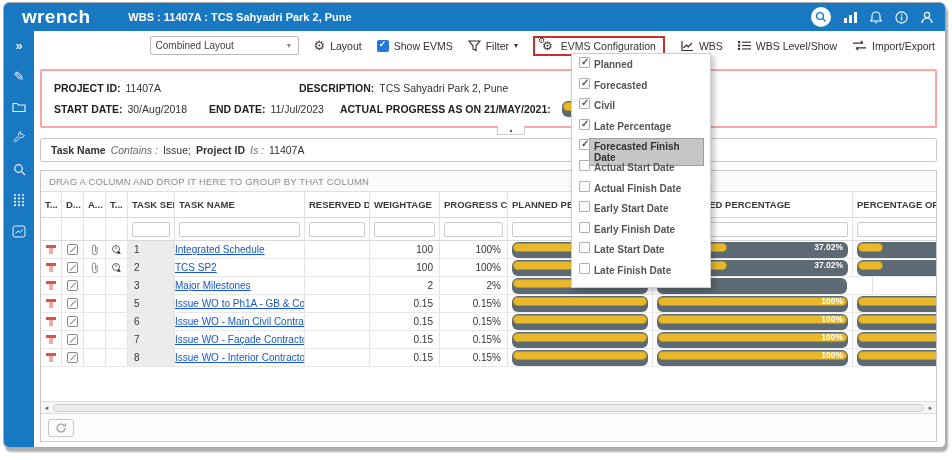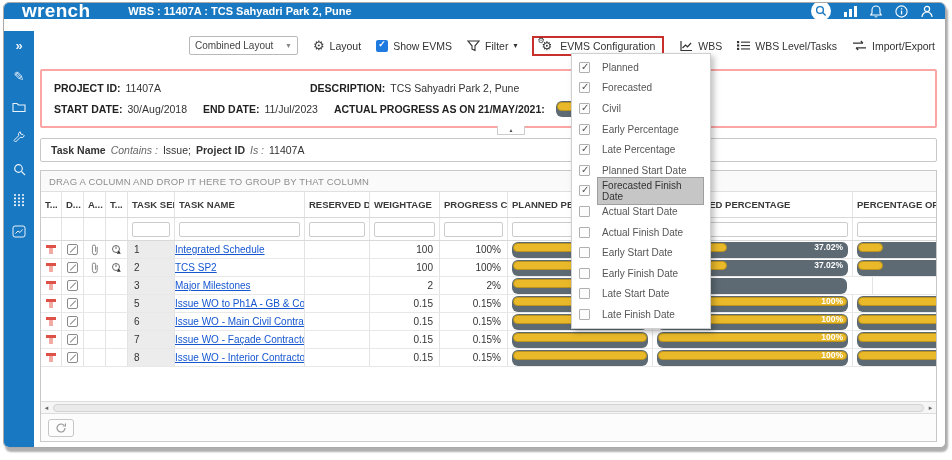--- a/index.html
+++ b/index.html
@@ -1,50 +1,50 @@
 <!DOCTYPE html>
 <html><head>
 <meta charset="utf-8">
 <style>
   * { margin:0; padding:0; box-sizing:border-box; }
   html,body { width:952px; height:460px; background:#fff; font-family:"Liberation Sans", sans-serif; overflow:hidden; }
   .window { position:absolute; left:3px; top:2px; width:943px; height:446px; background:#fff;
             border:1px solid #a9a9a9; border-radius:6px; overflow:hidden;
             box-shadow:2px 4px 2px rgba(110,110,110,.55); }
   
-  .topbar { position:absolute; top:0; left:0; right:0; height:16px; background:#1878c2;
+  .topbar { position:absolute; top:0; left:0; right:0; height:28px; background:#1878c2;
             display:flex; align-items:center; color:#fff; }
   .logo { margin-left:18px; font-size:19px; font-weight:bold; letter-spacing:.3px; }
   .wbs-title { margin-left:38px; font-size:11px; font-weight:bold; }
   .top-icons { margin-left:auto; margin-right:12px; display:flex; align-items:center; gap:13px; }
   .search-circle { width:20px; height:20px; border-radius:50%; background:#fff; display:flex; align-items:center; justify-content:center; }
   
   .sidebar { position:absolute; top:28px; left:0; width:30px; bottom:0; background:#1878c2;
              display:flex; flex-direction:column; align-items:center; padding-top:5px; gap:13px; color:#eaf2f9; }
   .sb-ic { height:18px; display:flex; align-items:center; justify-content:center; font-size:13px; cursor:pointer; }
   
   .main { position:absolute; left:30px; top:28px; right:0; bottom:0; background:#fff; overflow:hidden; }
   .toolbar { height:26px; display:flex; align-items:center; justify-content:flex-end; gap:15px;
              padding:3px 10px 0 0; font-size:10.5px; color:#333; white-space:nowrap; }
   .tb-item { display:flex; align-items:center; gap:5px; cursor:pointer; }
-  .layout-select { width:109px; height:19px; border:1px solid #b9b9b9; border-radius:2px; background:#fff;
+  .layout-select { width:149px; height:19px; border:1px solid #b9b9b9; border-radius:2px; background:#fff;
                    display:flex; align-items:center; font-size:10px; color:#444; padding:0 5px; }
   .layout-select .sel-caret { margin-left:auto; font-size:7px; color:#888; }
   .cb { width:12px; height:12px; background:#1f7ae0; border-radius:2px; position:relative; }
   .cb::after { content:"✓"; position:absolute; left:2px; top:-1px; color:#fff; font-size:9px; font-weight:bold; }
   .evms-btn { border:2px solid #c9302c; padding:2px 7px; display:flex; align-items:center; gap:5px; }
   .gearglyph { font-size:13px; color:#444; line-height:1; }
   .gears2 { position:relative; font-size:12px; color:#333; line-height:1; padding-right:3px; }
   .gears2 span { position:absolute; font-size:8px; left:-4px; top:-3px; }
   
   .panel { margin:12px 8px 0 6px; border:2px solid #fca5a5; border-radius:2px; padding:6px 12px 7px; font-size:10.5px; color:#222; position:relative; }
   .prow { display:flex; align-items:center; height:21px; }
   .plabel { font-weight:bold; color:#222; margin-right:5px; white-space:nowrap; }
   .pval { color:#333; white-space:nowrap; }
-  .desc-block { position:absolute; left:256px; display:flex;text-align:center; }
+  .desc-block { position:absolute; left:245px; display:flex;text-align:center; }
   .bar { position:relative; height:16px; background:#5d6a73; border-radius:6px; overflow:hidden; }
   .fill { position:absolute; left:1px; top:1px; height:9px; border-radius:5px; background:#e9b92a;
           border:1px solid #bb931d; min-width:13px; }
   .blabel { position:absolute; right:5px; top:0; height:11px; line-height:11px; font-size:8.5px; font-weight:bold; color:#fff; }
   .hdr-bar { width:102px; margin-left:6px; }
   .collapse-tab { position:absolute; left:455px; bottom:-9px; width:28px; height:9px; background:#fff;
                   border:1px solid #ccc; border-top:none; display:flex; align-items:center; justify-content:center;
                   font-size:5px; color:#555; }
   
   .filterbar { margin:10px 8px 0 6px; border:1px solid #c9c9c9; border-radius:2px; padding:5px 10px; font-size:10.5px; color:#333; display:flex; gap:5px; align-items:center; }
@@ -82,21 +82,21 @@
              background:#f6f6f6; display:flex; align-items:center; font-size:7px; color:#666; }
   .hs-arrow { width:11px; text-align:center; cursor:pointer; }
   .hs-thumb { flex:1; height:8px; margin:0 1px; background:#eaeaea; border:1px solid #d2d2d2; border-radius:4px; cursor:pointer; }
   .gfooter { position:absolute; left:0; right:0; bottom:0; height:28px; border-top:1px solid #ddd; background:#fcfcfc;
              display:flex; align-items:center; padding-left:7px; }
   .refresh-btn { width:26px; height:18px; border:1px solid #c7c7c7; border-radius:3px; background:#fdfdfd;
                  display:flex; align-items:center; justify-content:center; cursor:pointer; }
   
   .dropdown { position:absolute; left:567px; top:50px; width:140px; background:#fff; border:1px solid #cfcfcf;
               box-shadow:3px 3px 6px rgba(0,0,0,.25); padding:3px 0; z-index:50; }
-  .dd-item { height:20.6px; display:flex; align-items:center; gap:8px; padding:0 7px; cursor:pointer; }
+  .dd-item { height:20.6px; display:flex; align-items:flex-start; gap:0; padding:0 7px; cursor:pointer;font-weight:bold; }
   .dd-cb { width:11px; height:11px; border:1px solid #b0b0b0; border-radius:1px; background:#fcfcfc; position:relative; flex:none; }
   .dd-item.checked .dd-cb::after { content:"✓"; position:absolute; left:1px; top:-2px; font-size:10px; color:#555; }
   .dd-lbl { font-size:10px; color:#555; flex:1; padding:2px 4px; }
   .dd-item.hl .dd-lbl { background:#c6c6c6; outline:1px solid #9f9f9f; color:#333; }
   svg { display:block; }
 </style>
 </head>
 <body>
 
 <div class="window">
@@ -228,21 +228,21 @@
               <g fill="#333">
                 <rect x="0" y="1" width="2.2" height="2.2"></rect>
                 <rect x="4" y="1.6" width="9" height="1.1"></rect>
                 <rect x="0" y="4.4" width="2.2" height="2.2"></rect>
                 <rect x="4" y="5" width="9" height="1.1"></rect>
                 <rect x="0" y="7.8" width="2.2" height="2.2"></rect>
                 <rect x="4" y="8.4" width="9" height="1.1"></rect>
               </g>
             </svg>
         </span>
-        <span>WBS Level/Tasks</span>
+        <span>WBS Level/Show</span>
       </div>
       <div class="tb-item">
         <span>
           <svg width="15" height="11" viewBox="0 0 15 11">
               <path d="M1 3.2h10M11 3.2L8.8 1M14 7.8H4M4 7.8L6.2 10" stroke="#333" fill="none" stroke-width="1.2"></path>
             </svg>
         </span>
         <span>Import/Export</span>
       </div>
     </div>
@@ -251,21 +251,21 @@
       <div class="prow" style="position:relative;">
         <span class="plabel">PROJECT ID:</span>
         <span class="pval">11407A</span>
         <span class="desc-block">
           <span class="plabel">DESCRIPTION:</span>
           <span class="pval">TCS Sahyadri Park 2, Pune</span>
         </span>
       </div>
       <div class="prow">
         <span class="plabel">START DATE:</span>
-        <span class="pval" style="margin-right:16px;">30/Aug/2018</span>
+        <span class="pval" style="margin-right:22px;">30/Aug/2018</span>
         <span class="plabel">END DATE:</span>
         <span class="pval" style="margin-right:16px;">11/Jul/2023</span>
         <span class="plabel">ACTUAL PROGRESS AS ON 21/MAY/2021:</span>
         <span class="bar hdr-bar">
           <span class="fill" style="width: calc(21.61% - 2px);"></span>
           <span class="blabel">21.61%</span>
         </span>
       </div>
       <div class="collapse-tab">
         <span>▲</span>
@@ -679,30 +679,22 @@
     <div class="dd-item checked">
         <span class="dd-cb"></span>
         <span class="dd-lbl">Forecasted</span>
       </div>
     <div class="dd-item checked">
         <span class="dd-cb"></span>
         <span class="dd-lbl">Civil</span>
       </div>
     <div class="dd-item checked">
         <span class="dd-cb"></span>
-        <span class="dd-lbl">Early Percentage</span>
-      </div>
-    <div class="dd-item checked">
-        <span class="dd-cb"></span>
         <span class="dd-lbl">Late Percentage</span>
       </div>
-    <div class="dd-item checked">
-        <span class="dd-cb"></span>
-        <span class="dd-lbl">Planned Start Date</span>
-      </div>
     <div class="dd-item checked hl">
         <span class="dd-cb"></span>
         <span class="dd-lbl">Forecasted Finish Date</span>
       </div>
     <div class="dd-item">
         <span class="dd-cb"></span>
         <span class="dd-lbl">Actual Start Date</span>
       </div>
     <div class="dd-item">
         <span class="dd-cb"></span>

